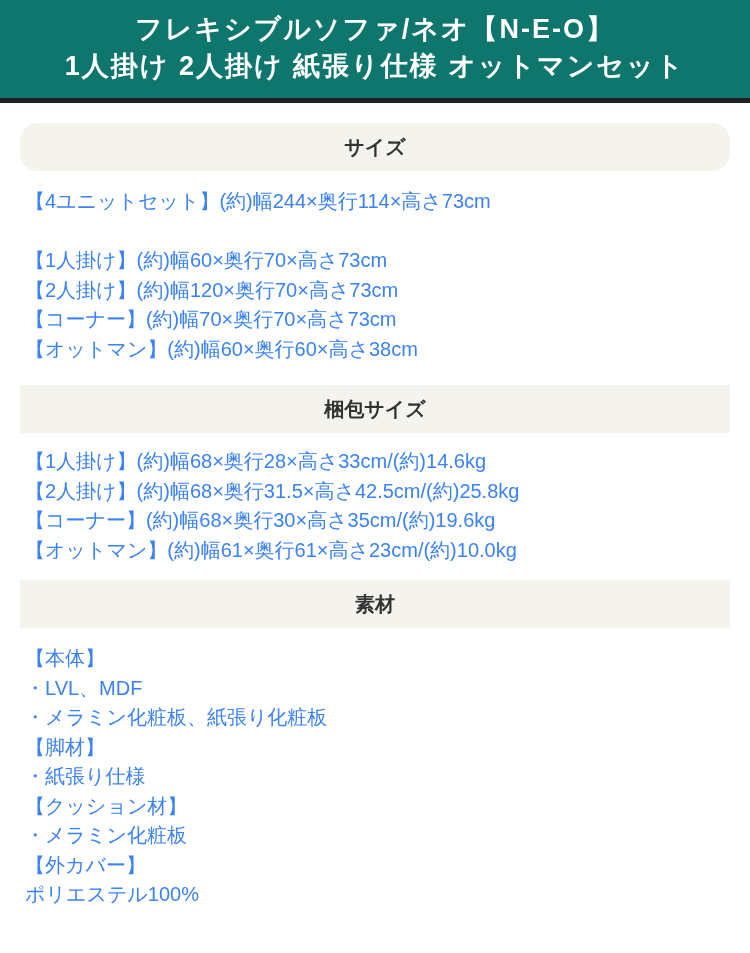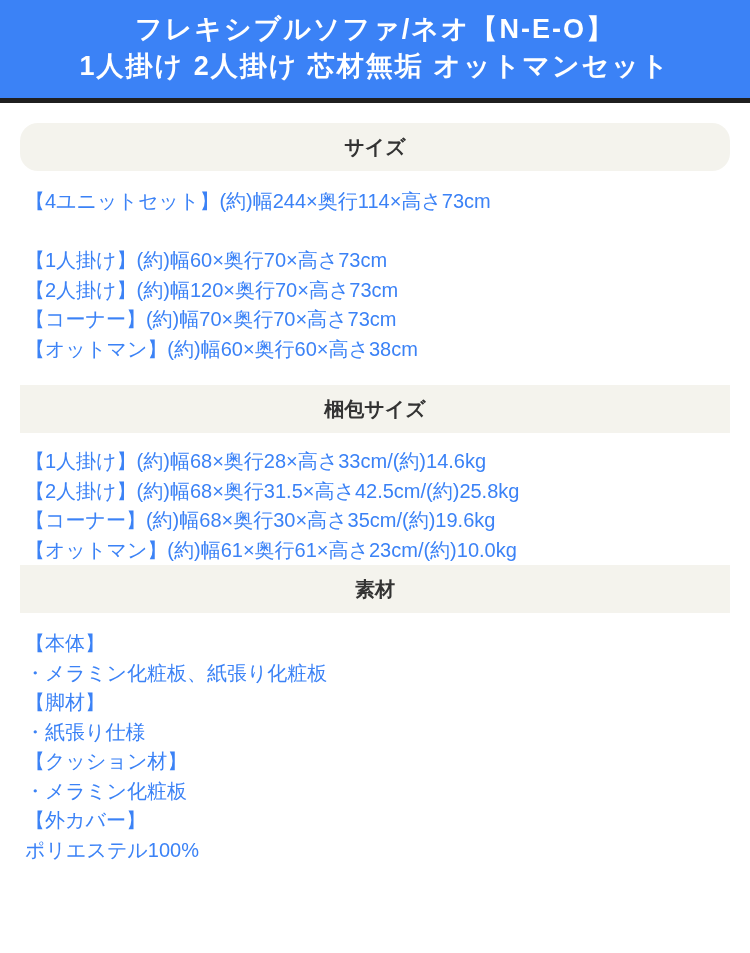--- a/index.html
+++ b/index.html
@@ -12,21 +12,21 @@
     color: #333333;
     font-family: "Liberation Sans", "DejaVu Sans", sans-serif;
   }
   .page {
     width: 750px;
     min-height: 953px;
     box-sizing: border-box;
   }
   
   .banner {
-    background: #3b82f6;
+    background: #0f766e;
     border-bottom: 5px solid #1f1f1f;
     padding: 11px 0 13px 0;
     text-align: center;
   }
   .banner-line {
     color: #ffffff;
     font-weight: bold;
     font-size: 27px;
     line-height: 37px;
     letter-spacing: 2px;
@@ -50,35 +50,35 @@
   }
   
   .content {
     font-size: 20px;
     line-height: 29.5px;
     color: #3b82f6;
     padding-left: 25px;
     padding-right: 25px;
   }
   .content-size    { padding-top: 16px; padding-bottom: 21px; }
-  .content-package { padding-top: 14px; }
+  .content-package { padding-top: 14px; padding-bottom: 15px; }
   .content-material{ padding-top: 16px; }
   .spec-line {
     min-height: 29.5px;
     white-space: nowrap;
   }
 </style>
 </head>
 <body>
 
 <div class="page">
 
   <div class="banner">
     <div class="banner-line">フレキシブルソファ/ネオ【N-E-O】</div>
-    <div class="banner-line">1人掛け 2人掛け 芯材無垢 オットマンセット</div>
+    <div class="banner-line">1人掛け 2人掛け 紙張り仕様 オットマンセット</div>
   </div>
 
   <div>
     <div class="band band-first">サイズ</div>
     <div class="content content-size">
       <div class="spec-line">【4ユニットセット】(約)幅244×奥行114×高さ73cm</div>
       <div class="spec-line"></div>
       <div class="spec-line">【1人掛け】(約)幅60×奥行70×高さ73cm</div>
       <div class="spec-line">【2人掛け】(約)幅120×奥行70×高さ73cm</div>
       <div class="spec-line">【コーナー】(約)幅70×奥行70×高さ73cm</div>
@@ -93,20 +93,21 @@
       <div class="spec-line">【2人掛け】(約)幅68×奥行31.5×高さ42.5cm/(約)25.8kg</div>
       <div class="spec-line">【コーナー】(約)幅68×奥行30×高さ35cm/(約)19.6kg</div>
       <div class="spec-line">【オットマン】(約)幅61×奥行61×高さ23cm/(約)10.0kg</div>
     </div>
   </div>
 
   <div>
     <div class="band">素材</div>
     <div class="content content-material">
       <div class="spec-line">【本体】</div>
+      <div class="spec-line">・LVL、MDF</div>
       <div class="spec-line">・メラミン化粧板、紙張り化粧板</div>
       <div class="spec-line">【脚材】</div>
       <div class="spec-line">・紙張り仕様</div>
       <div class="spec-line">【クッション材】</div>
       <div class="spec-line">・メラミン化粧板</div>
       <div class="spec-line">【外カバー】</div>
       <div class="spec-line">ポリエステル100%</div>
     </div>
   </div>
 

